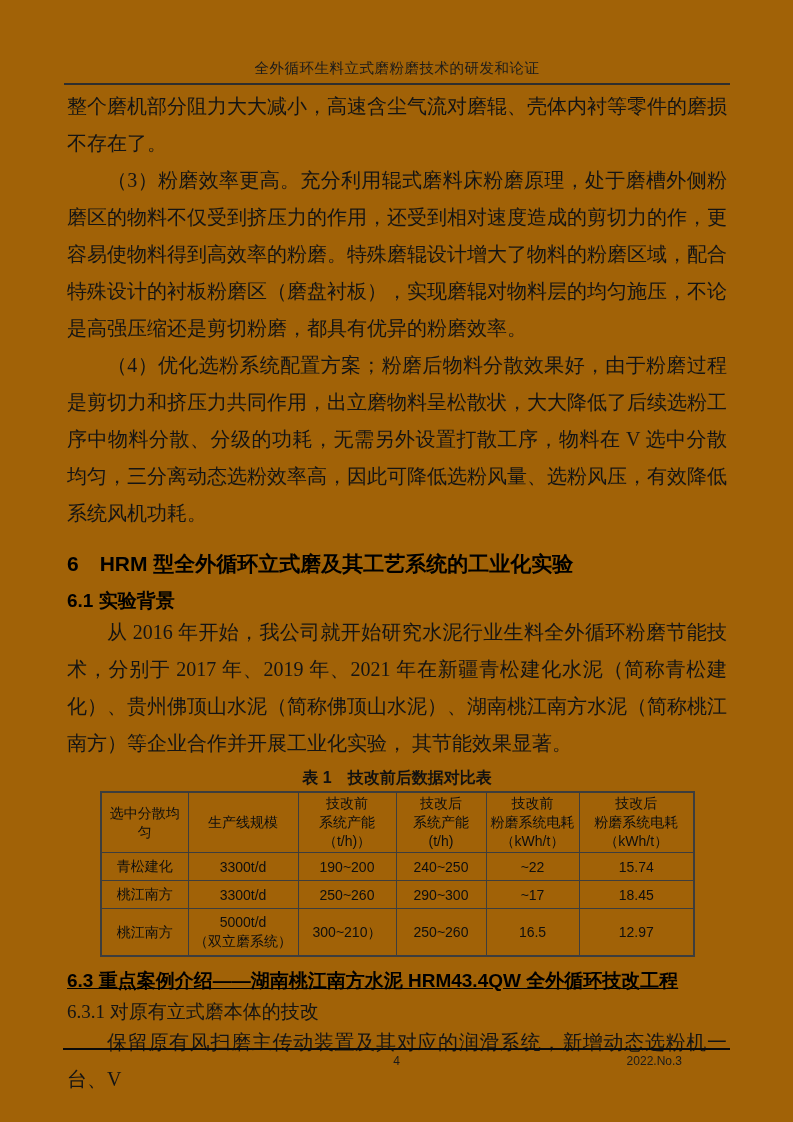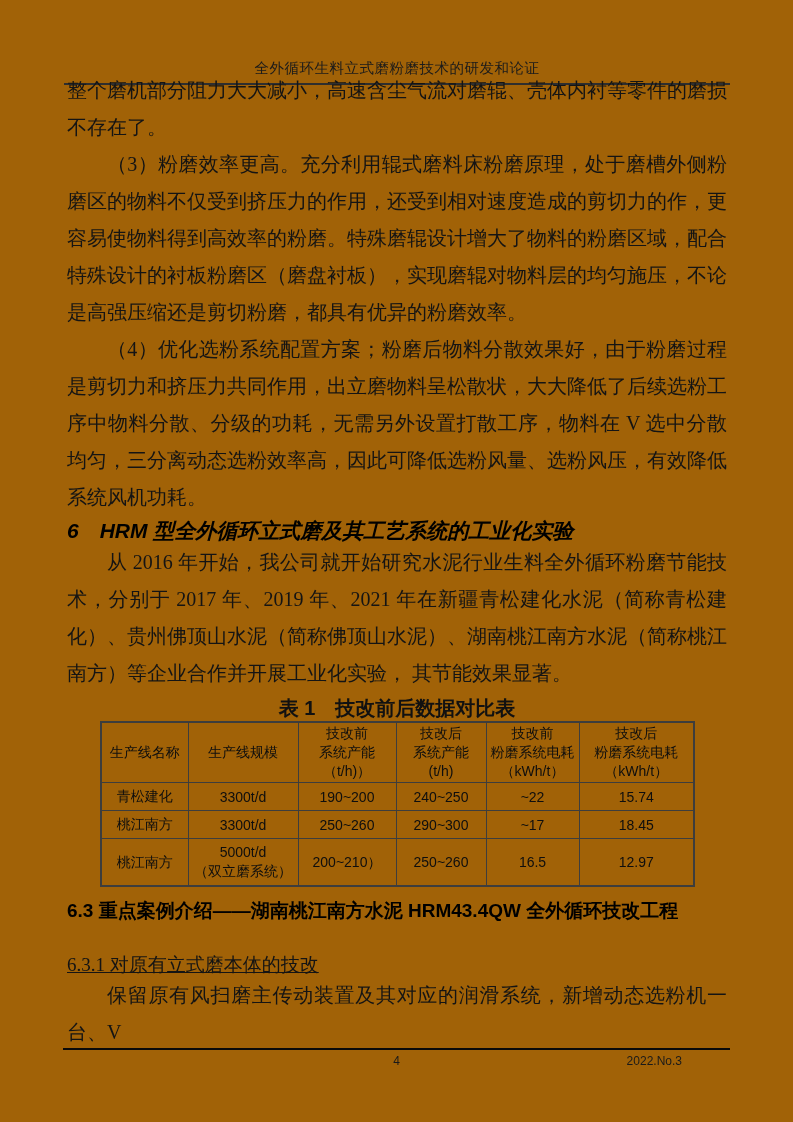--- a/index.html
+++ b/index.html
@@ -19,57 +19,56 @@
     text-align:center;
   }
   .rh-title{
     font-family:"Liberation Serif","DejaVu Serif",serif;
     font-size:14.5px;line-height:22px;
     letter-spacing:0.5px;color:#1b1b1b;
     padding-bottom:4px;
   }
   
   .content{
-    position:absolute;top:8px;left:67px;width:660px;padding-top:64px;
+    position:absolute;top:0;left:67px;width:660px;padding-top:88px;
   }
   p.body{
     margin:0;
     font-family:"Liberation Serif","DejaVu Serif",serif;
     font-size:20px;line-height:37px;
     text-align:justify;
     color:#141414;
   }
   p.body.indent{text-indent:2em;}
   .h-main{
-    margin:2px 0 0;
+    margin:19px 0 0;
     font-family:"Liberation Sans","DejaVu Sans",sans-serif;
     font-weight:bold;font-size:21px;line-height:26px;color:#000;
     white-space:pre-wrap;
-    font-style:italic;
   }
   .h-sub{
     margin:11px 0 0;
     font-family:"Liberation Sans","DejaVu Sans",sans-serif;
     font-weight:bold;font-size:19px;line-height:26px;color:#000;
   }
   .h-62{margin-top:6px;}
-  .h-63{}
+  .h-63{text-decoration:underline;}
   .h-sub3{
-    margin:29px 0 0;
+    margin:6px 0 0;
     font-family:"Liberation Serif","DejaVu Serif",serif;
-    font-weight:normal;font-size:19px;line-height:24px;color:#141414;text-decoration:underline;
+    font-weight:normal;font-size:19px;line-height:24px;color:#141414;
   }
   .p61{margin-top:3px;}
   .p631{margin-top:5px;line-height:30px;}
   
   .table-caption{
     margin:7px 0 0;
     text-align:center;
     font-family:"Liberation Sans","DejaVu Sans",sans-serif;
-    font-weight:bold;font-size:20px;line-height:18px;color:#111;
+    font-weight:bold;font-size:16px;line-height:18px;color:#111;
     white-space:pre-wrap;
   }
   table.cmp{
     margin:4px 0 0 33px;
     border-collapse:collapse;
     table-layout:fixed;
     width:593px;
     font-family:"Liberation Sans","DejaVu Sans",sans-serif;
     color:#0e0e0e;
   }
@@ -106,38 +105,39 @@
   <div class="content">
 
     <p class="body">整个磨机部分阻力大大减小，高速含尘气流对磨辊、壳体内衬等零件的磨损不存在了。</p>
 
     <p class="body indent">（3）粉磨效率更高。充分利用辊式磨料床粉磨原理，处于磨槽外侧粉磨区的物料不仅受到挤压力的作用，还受到相对速度造成的剪切力的作，更容易使物料得到高效率的粉磨。特殊磨辊设计增大了物料的粉磨区域，配合特殊设计的衬板粉磨区（磨盘衬板），实现磨辊对物料层的均匀施压，不论是高强压缩还是剪切粉磨，都具有优异的粉磨效率。</p>
 
     <p class="body indent">（4）优化选粉系统配置方案；粉磨后物料分散效果好，由于粉磨过程是剪切力和挤压力共同作用，出立磨物料呈松散状，大大降低了后续选粉工序中物料分散、分级的功耗，无需另外设置打散工序，物料在 V 选中分散均匀，三分离动态选粉效率高，因此可降低选粉风量、选粉风压，有效降低系统风机功耗。</p>
 
     <h2 class="h-main">6　HRM 型全外循环立式磨及其工艺系统的工业化实验</h2>
 
+    <h3 class="h-sub">6.1 实验背景</h3>
 
     <p class="body indent p61">从 2016 年开始，我公司就开始研究水泥行业生料全外循环粉磨节能技术，分别于 2017 年、2019 年、2021 年在新疆青松建化水泥（简称青松建化）、贵州佛顶山水泥（简称佛顶山水泥）、湖南桃江南方水泥（简称桃江南方）等企业合作并开展工业化实验， 其节能效果显著。</p>
 
 
     <div class="table-caption">表 1　技改前后数据对比表</div>
 
     <table class="cmp">
       <colgroup>
         <col style="width:87px">
         <col style="width:110px">
         <col style="width:98px">
         <col style="width:90px">
         <col style="width:93px">
         <col style="width:115px">
       </colgroup>
       <thead>
         <tr>
-          <th>生产线名称</th>
+          <th>选中分散均匀</th>
           <th>生产线规模</th>
           <th>技改前
 系统产能
 （t/h)）</th>
           <th>技改后
 系统产能
 (t/h)</th>
           <th>技改前
 粉磨系统电耗
 （kWh/t）</th>
@@ -160,21 +160,21 @@
           <td>3300t/d</td>
           <td>250~260</td>
           <td>290~300</td>
           <td>~17</td>
           <td>18.45</td>
         </tr>
         <tr class="r3">
           <td>桃江南方</td>
           <td>5000t/d
 （双立磨系统）</td>
-          <td>200~210）</td>
+          <td>300~210）</td>
           <td>250~260</td>
           <td>16.5</td>
           <td>12.97</td>
         </tr>
       </tbody>
     </table>
 
     <h3 class="h-sub h-63">6.3 重点案例介绍——湖南桃江南方水泥 HRM43.4QW 全外循环技改工程</h3>
 
     <div class="h-sub3">6.3.1 对原有立式磨本体的技改</div>

